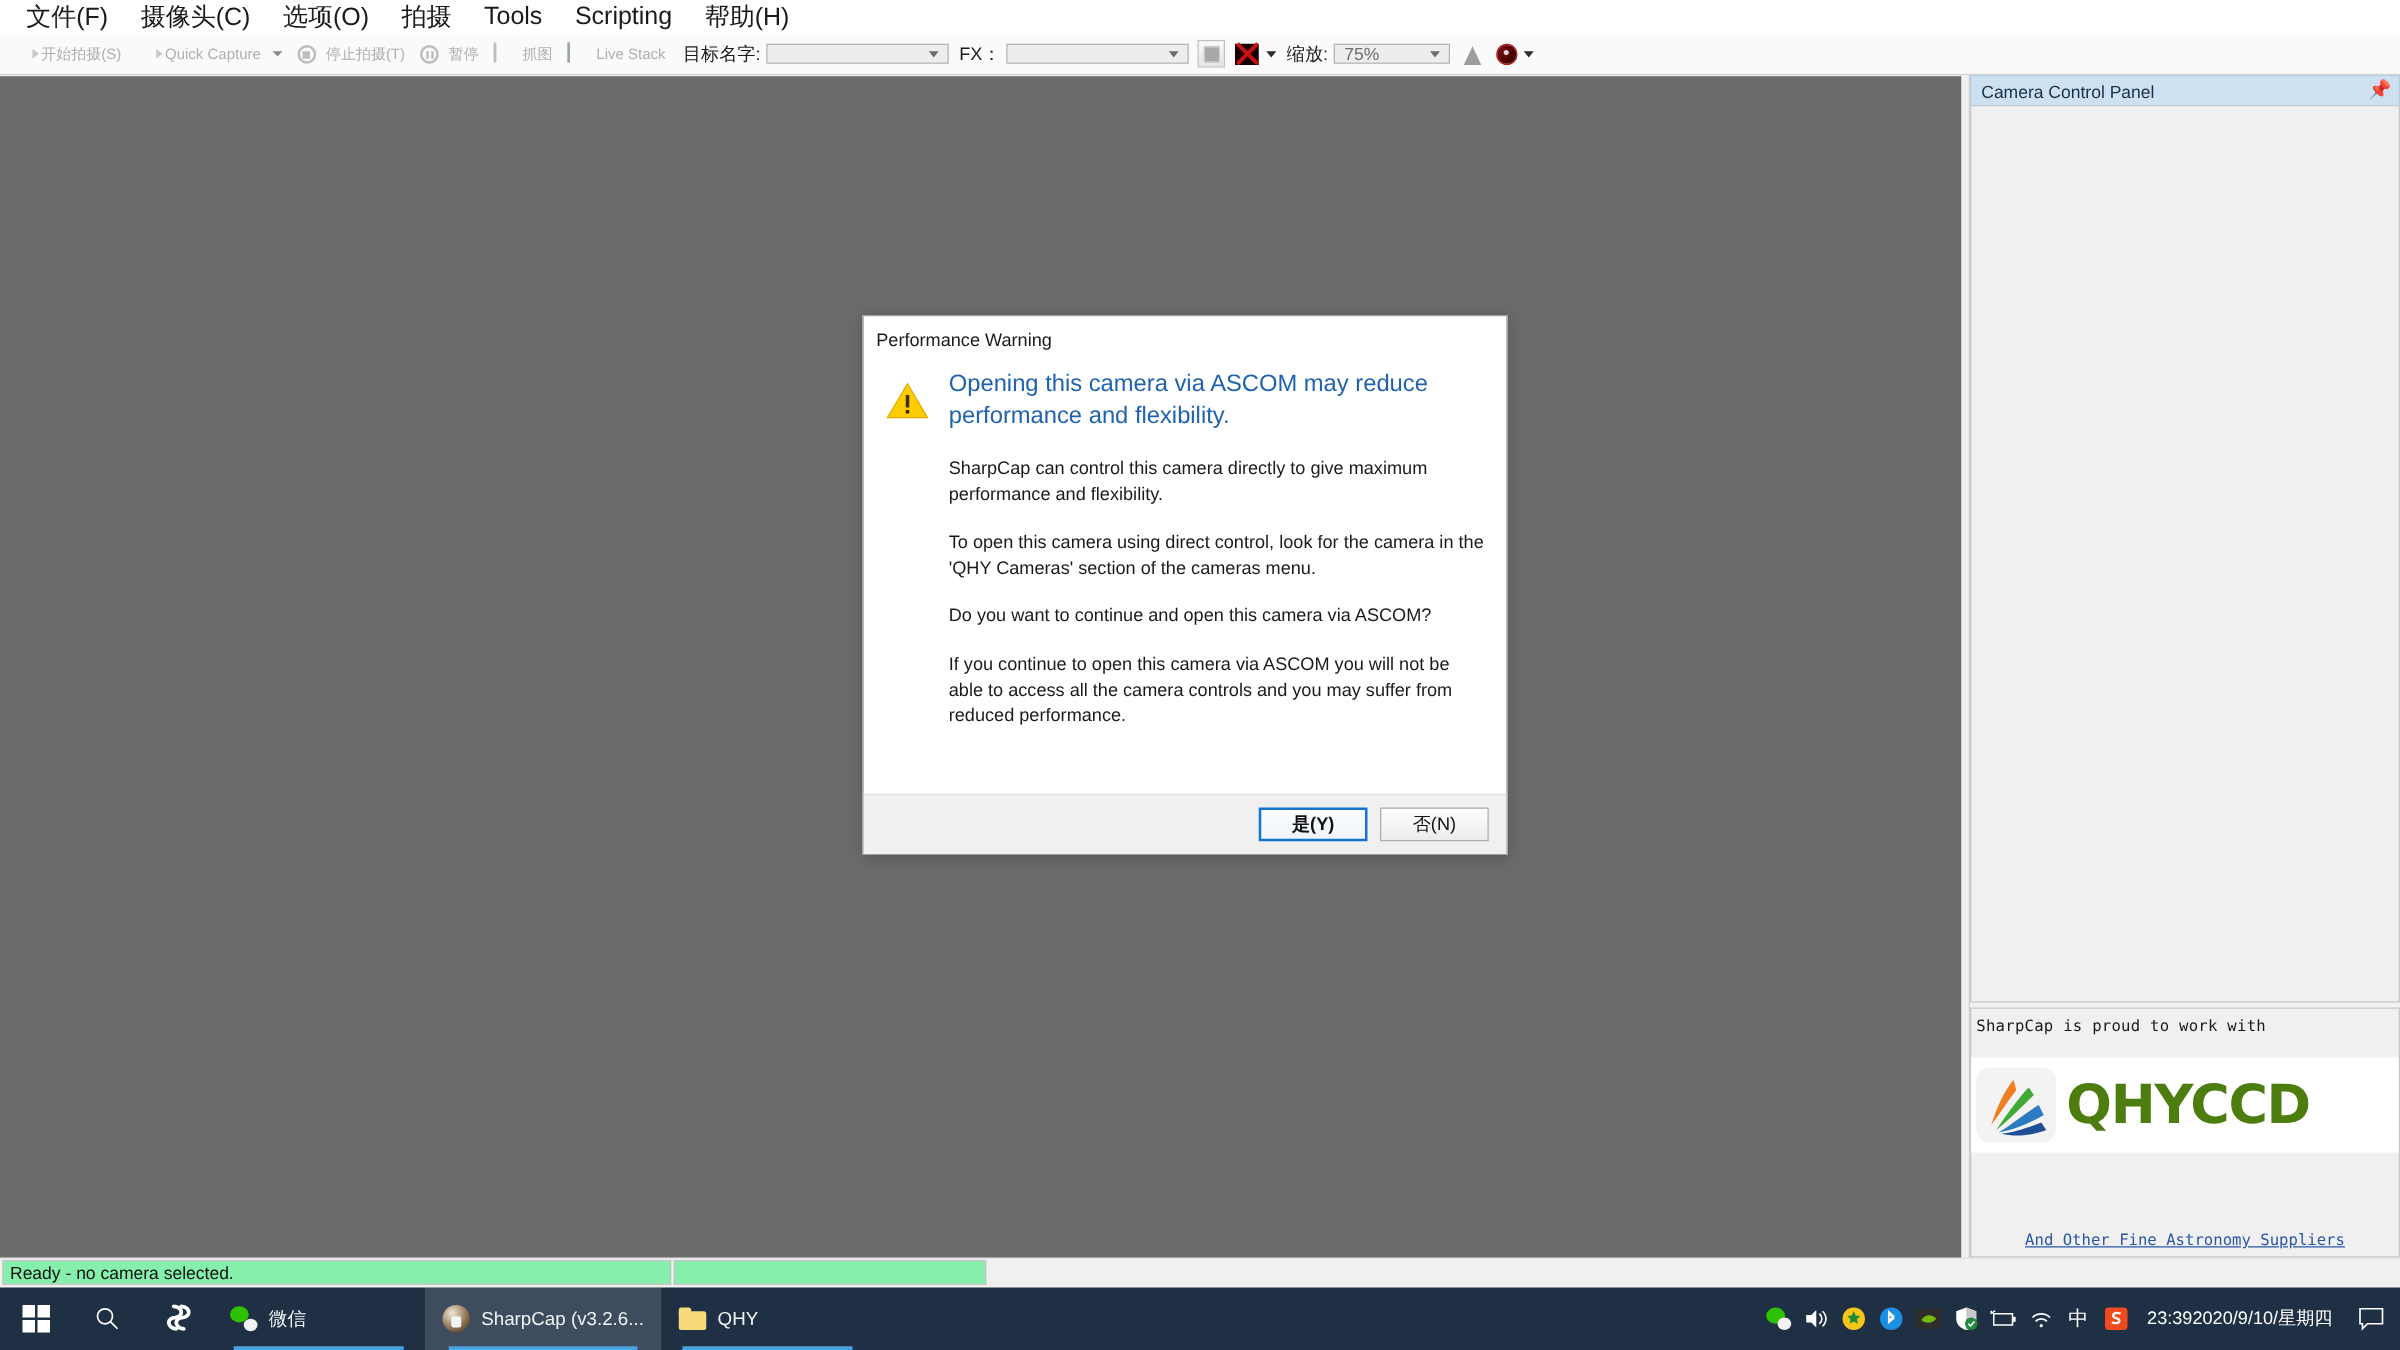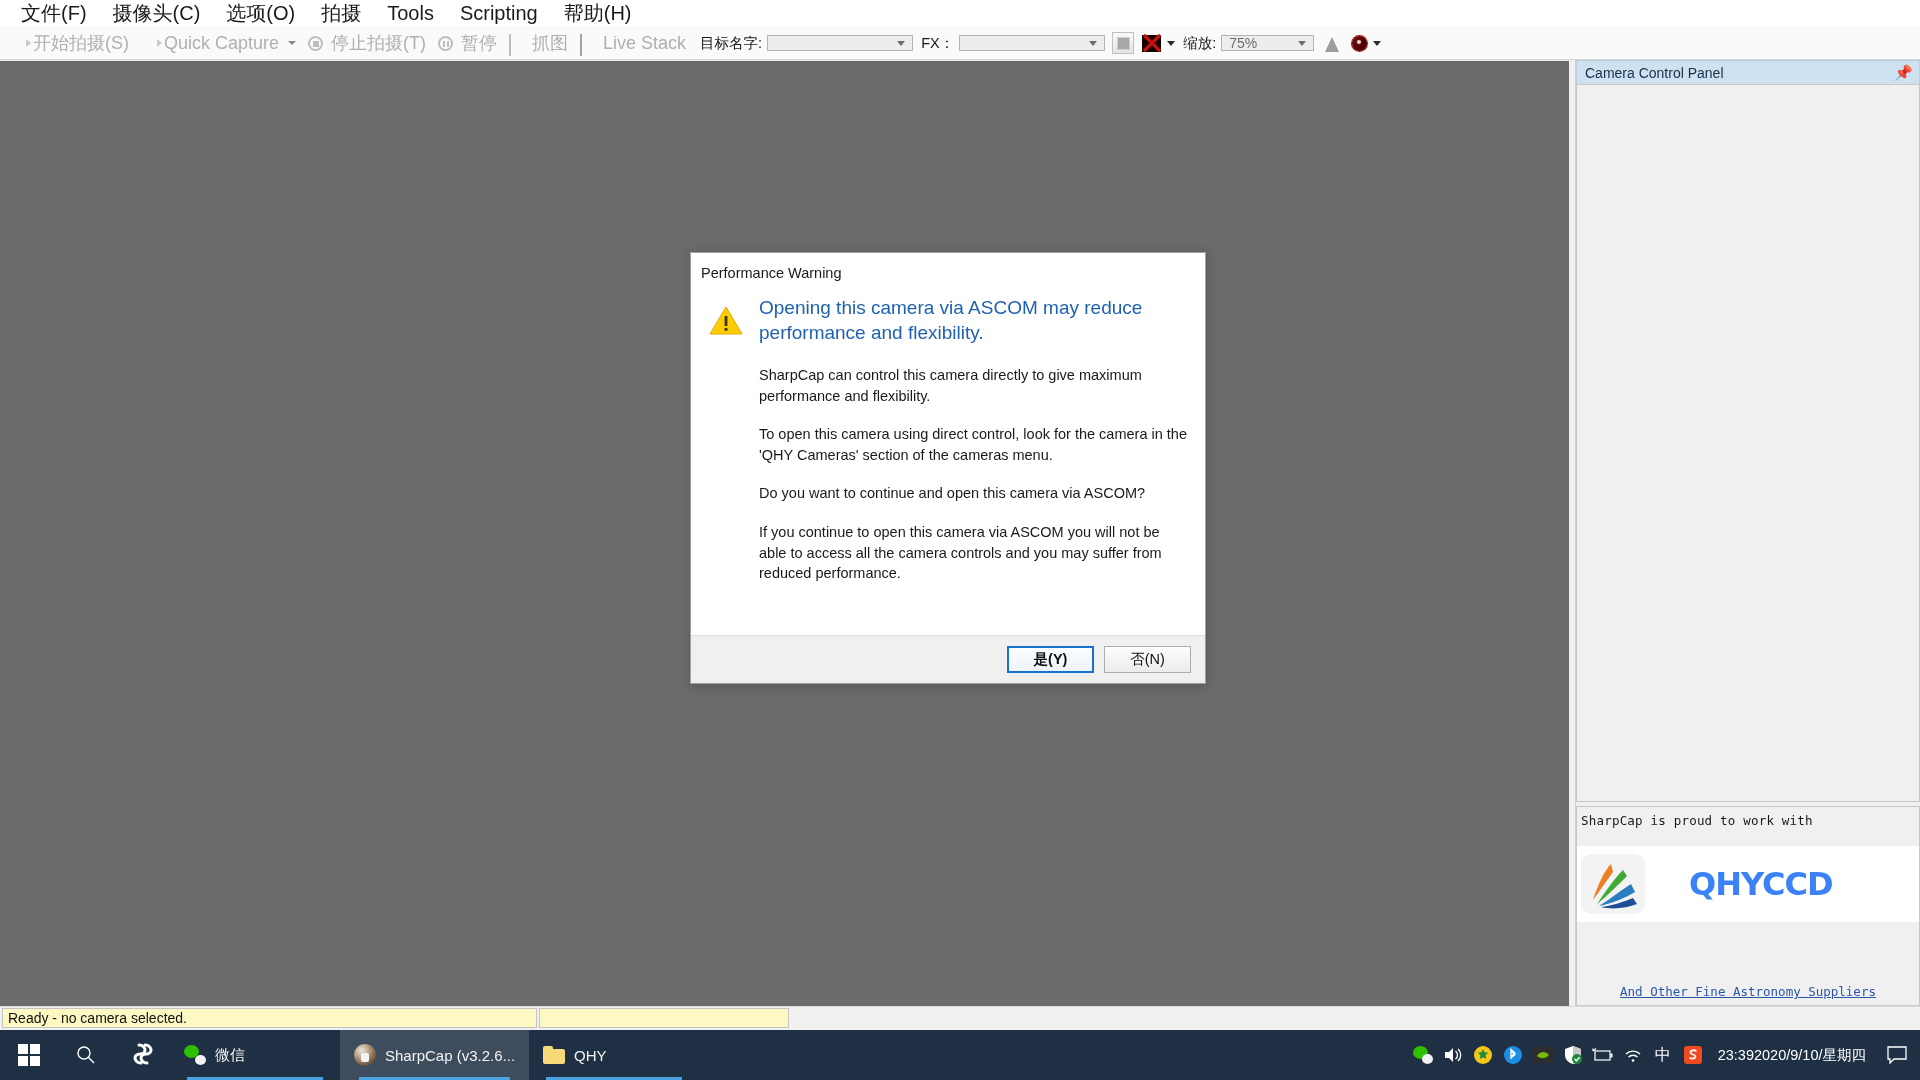--- a/index.html
+++ b/index.html
@@ -67,21 +67,21 @@
     height: 33px; min-height: 33px;
     background: #fafafa;
     border-bottom: 1px solid #d6d6d6;
     display: flex; align-items: center;
     padding-left: 4px;
     gap: 0px;
   }
   .tb-btn {
     display:flex; align-items:center; gap:5px;
     padding: 3px 6px; height: 27px;
-    font-size: 18px; color: #b0b0b0;
+    font-size: 12px; color: #b0b0b0;
     white-space: nowrap;
   }
   .tb-ico { width: 18px; height: 16px; flex: 0 0 18px; position: relative; }
 
   
   .ico-cam {
     background: #c9c9c9;
     border-radius: 2px;
     width: 15px; height: 10px; margin-top: 3px;
   }
@@ -254,44 +254,43 @@
   }
   .qhy-mark {
     width: 64px; height: 60px; flex: 0 0 64px;
     background: #f3f3f3; border-radius: 11px;
     position: relative; overflow: hidden;
     margin-right: 8px;
   }
   .qhy-text {
     font-family: "DejaVu Sans", sans-serif;
     font-weight: bold;
-    font-size: 32px;
-    color: #3b82f6;
+    font-size: 43px;
+    color: #4d7c0f;
     letter-spacing: -1px;
-    margin-left: 36px;
   }
   .sponsor-link {
     position: absolute; left: 0; right: 0; bottom: 6px;
     text-align: center;
     font-family: "DejaVu Sans Mono", monospace;
     font-size: 12.5px; color: #2a56a8;
     text-decoration: underline;
   }
 
   
   .statusbar {
     height: 24px; min-height: 24px;
     background: #f0f0f0;
     display: flex; align-items: stretch;
     border-top: 1px solid #dcdcdc;
     padding: 1px 2px 2px 2px;
   }
   .status-cell {
     border: 1px solid #c4c4c4;
-    background: #fef9c3;
+    background: #86efac;
     display: flex; align-items: center;
     padding: 0 5px;
     font-size: 14px; color: #111;
   }
   .status-cell.a { width: 535px; }
   .status-cell.b { width: 250px; margin-left: 2px; }
 
   
   .taskbar {
     position: absolute; left: 0; bottom: 0;

